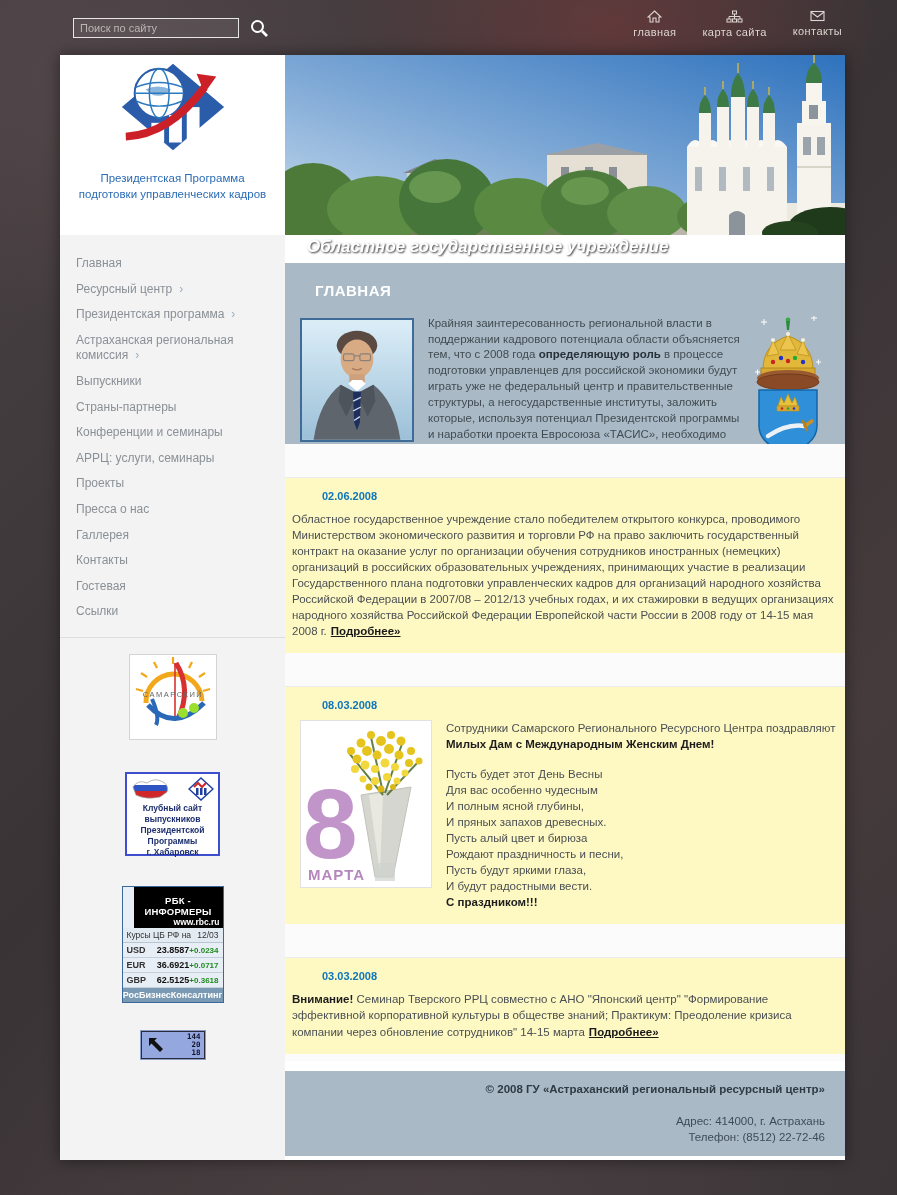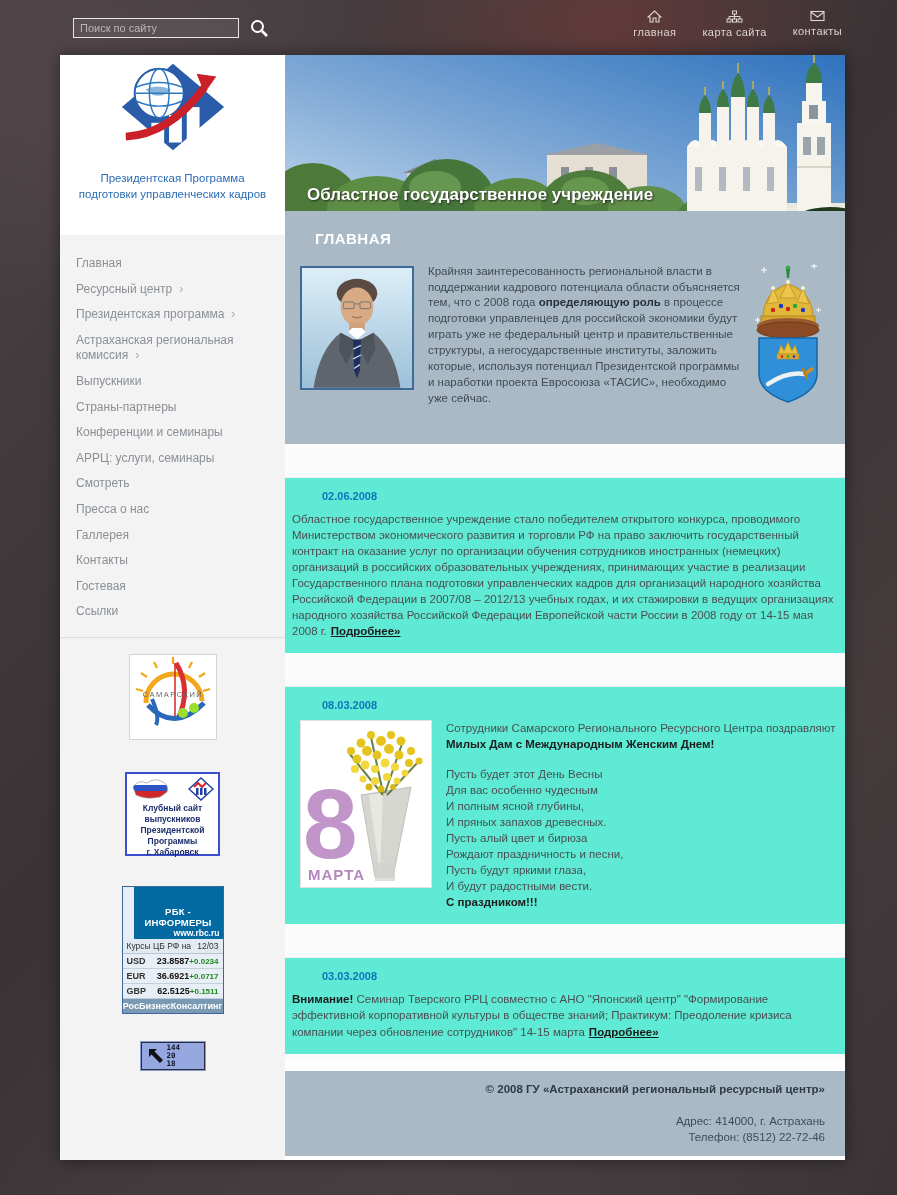--- a/index.html
+++ b/index.html
@@ -29,47 +29,47 @@
   .logo-text { margin-top:4px; color:#2b6cb5; font-size:11.5px; line-height:1.35; }
   .menu { list-style:none; padding:16px 0 12px; border-bottom:1px solid #ddd; }
   .menu li { padding:5px 16px; font-size:12px; color:#8a9096; cursor:pointer; line-height:1.3; }
   .chev::after { content:"\203A"; color:#98aec2; margin-left:7px; font-size:12px; }
   .banners { padding-top:16px; display:flex; flex-direction:column; align-items:center; }
   .samara { width:88px; height:86px; background:#fff; border:1px solid #d4d4d4; margin-bottom:32px; cursor:pointer; }
   .khab { width:95px; height:84px; background:#fff; border:2px solid #3d4ecf; margin-bottom:30px; cursor:pointer; padding:2px 1px; text-align:center; }
   .khab-icons { display:flex; justify-content:space-between; padding:1px 3px 2px; }
   .khab-line { font-size:8.5px; font-weight:bold; color:#1c2e6e; line-height:1.3; }
   .rbc { width:102px; border:1px solid #38689c; margin-bottom:26px; cursor:pointer; background:#e8eef5; }
-  .rbc-head { background:#0369a1; padding:19px 3px 1px;margin-left:11px; }
+  .rbc-head { background:#000000; padding:8px 3px 1px;margin-left:11px; }
   .rbc-title { color:#fff; font-weight:bold; font-size:9.5px; text-align:center; letter-spacing:.2px; }
   .rbc-url { color:#fff; font-weight:bold; font-size:8.5px; text-align:right; }
   .rbc-sub { display:flex; justify-content:space-between; padding:2px 4px; font-size:8.5px; color:#333; border-bottom:1px solid #b9c6d2; background:#e2eaf2; }
   .rbc-row { display:flex; padding:2px 4px; font-size:9px; border-bottom:1px solid #c3cfda; align-items:baseline; }
   .rbc-cur { font-weight:bold; color:#333; width:26px; }
   .rbc-rate { font-weight:bold; color:#111; width:40px; text-align:right; }
   .rbc-chg { color:#1e8a1e; font-size:8px; font-weight:bold; flex:1; text-align:right; }
   .rbc-foot { background:#7a99b2; color:#fff; font-weight:bold; font-size:9px; text-align:center; padding:2px 0; }
   .counter { width:64px; height:28px; background:#94a7de; border:1px solid #2a2a3a; outline:1px solid #8a9cc8; display:flex; align-items:center; cursor:pointer; margin-top:2px; }
-  .cnt { flex:1; padding-right:3px; font-family:"DejaVu Sans Mono",monospace; font-weight:bold; font-size:7.5px; line-height:8px; color:#101028; }
+  .cnt { flex:1; text-align:right; padding-right:3px; font-family:"DejaVu Sans Mono",monospace; font-weight:bold; font-size:7.5px; line-height:8px; color:#101028; }
   
   .content { width:560px; display:flex; flex-direction:column; }
-  .banner { position:relative; height:156px; overflow:hidden; flex-shrink:0; }
+  .banner { position:relative; height:208px; overflow:hidden; flex-shrink:0;font-style:italic; }
   .banner-title { position:absolute; left:22px; bottom:6px; color:#fff; font-weight:bold; font-size:17px; line-height:1.25; text-shadow:1px 1px 2px rgba(30,30,30,.85); }
   .main-section { background:#a9bac6; height:330px; padding:16px 18px 18px 15px; color:#414b52; font-size:11.5px; line-height:1.38; overflow:hidden; }
   .section-title { color:#fff; font-size:15px; font-weight:bold; letter-spacing:.5px; margin:2px 0 14px 15px; }
   .photo { float:left; border:2px solid #3e6b98; margin:2px 14px 6px 0; background:#cfe3f0; }
   .coat { float:right; margin:0 4px 4px 12px; }
   .main-section p { margin-bottom:12px; }
   .main-section b { color:#27313a; }
   
   .news { flex:1; background:#fbfbfb; }
   .news-head { display:flex; justify-content:space-between; align-items:center; padding:22px 24px 18px 30px; }
   .news-title { color:#1b5d9d; font-size:15px; font-weight:bold; letter-spacing:.3px; }
   .see-all { color:#8b98a3; font-size:11px; text-decoration:underline; cursor:pointer; }
-  .news-item { background:#5eead4; border-top:1px solid #ececec; padding:12px 7px 14px; margin-bottom:7px;margin-top:33px; }
+  .news-item { background:#fef9c3; border-top:1px solid #ececec; padding:12px 7px 14px; margin-bottom:7px;margin-top:33px; }
   .news-date { color:#0e76bc; font-weight:bold; font-size:11px; margin:0 0 9px 30px; }
   .news-text { font-size:11.5px; color:#4a4f53; line-height:1.4; }
   .news-text b { color:#1d1d1d; }
   .more { font-weight:bold; color:#1a1a1a; text-decoration:underline; cursor:pointer; margin-left:4px; font-size:11.5px; }
   .item2 { display:flex; gap:14px; padding-left:8px; }
   .march-img { position:relative; width:132px; height:168px; background:#fff; border:1px solid #e2e2e2; flex-shrink:0; overflow:hidden; }
   .digit8 { position:absolute; left:2px; bottom:16px; font-size:98px; font-weight:bold; line-height:.95; color:#c295ca; }
   .marta { position:absolute; left:7px; bottom:4px; font-size:15px; font-weight:bold; color:#b587be; letter-spacing:1px; }
   .bouquet { position:absolute; right:0; top:4px; }
   .poem { margin-top:13px; }
@@ -148,21 +148,21 @@
 
       <ul class="menu">
         <li><span>Главная</span></li>
         <li><span>Ресурсный центр</span><span class="chev"></span></li>
         <li><span>Президентская программа</span><span class="chev"></span></li>
         <li><span>Астраханская региональная комиссия</span><span class="chev"></span></li>
         <li><span>Выпускники</span></li>
         <li><span>Страны-партнеры</span></li>
         <li><span>Конференции и семинары</span></li>
         <li><span>АРРЦ: услуги, семинары</span></li>
-        <li><span>Смотреть</span></li>
+        <li><span>Проекты</span></li>
         <li><span>Пресса о нас</span></li>
         <li><span>Галлерея</span></li>
         <li><span>Контакты</span></li>
         <li><span>Гостевая</span></li>
         <li><span>Ссылки</span></li>
       </ul>
 
       <div class="banners">
         <div class="samara">
           <svg width="86" height="84" viewBox="0 0 86 84">
@@ -231,21 +231,21 @@
             <span class="rbc-chg">+0.0234</span>
           </div>
           <div class="rbc-row">
             <span class="rbc-cur">EUR</span>
             <span class="rbc-rate">36.6921</span>
             <span class="rbc-chg">+0.0717</span>
           </div>
           <div class="rbc-row">
             <span class="rbc-cur">GBP</span>
             <span class="rbc-rate">62.5125</span>
-            <span class="rbc-chg">+0.1511</span>
+            <span class="rbc-chg">+0.3618</span>
           </div>
           <div class="rbc-foot">РосБизнесКонсалтинг</div>
         </div>
 
         <div class="counter">
           <svg width="22" height="22" viewBox="0 0 22 22" style="margin-left:3px;">
             <path d="M4 4 H12 L9.5 6.5 L18 15 L15 18 L6.5 9.5 L4 12 Z" fill="#111"></path>
           </svg>
           <div class="cnt">
             <div>144</div>

